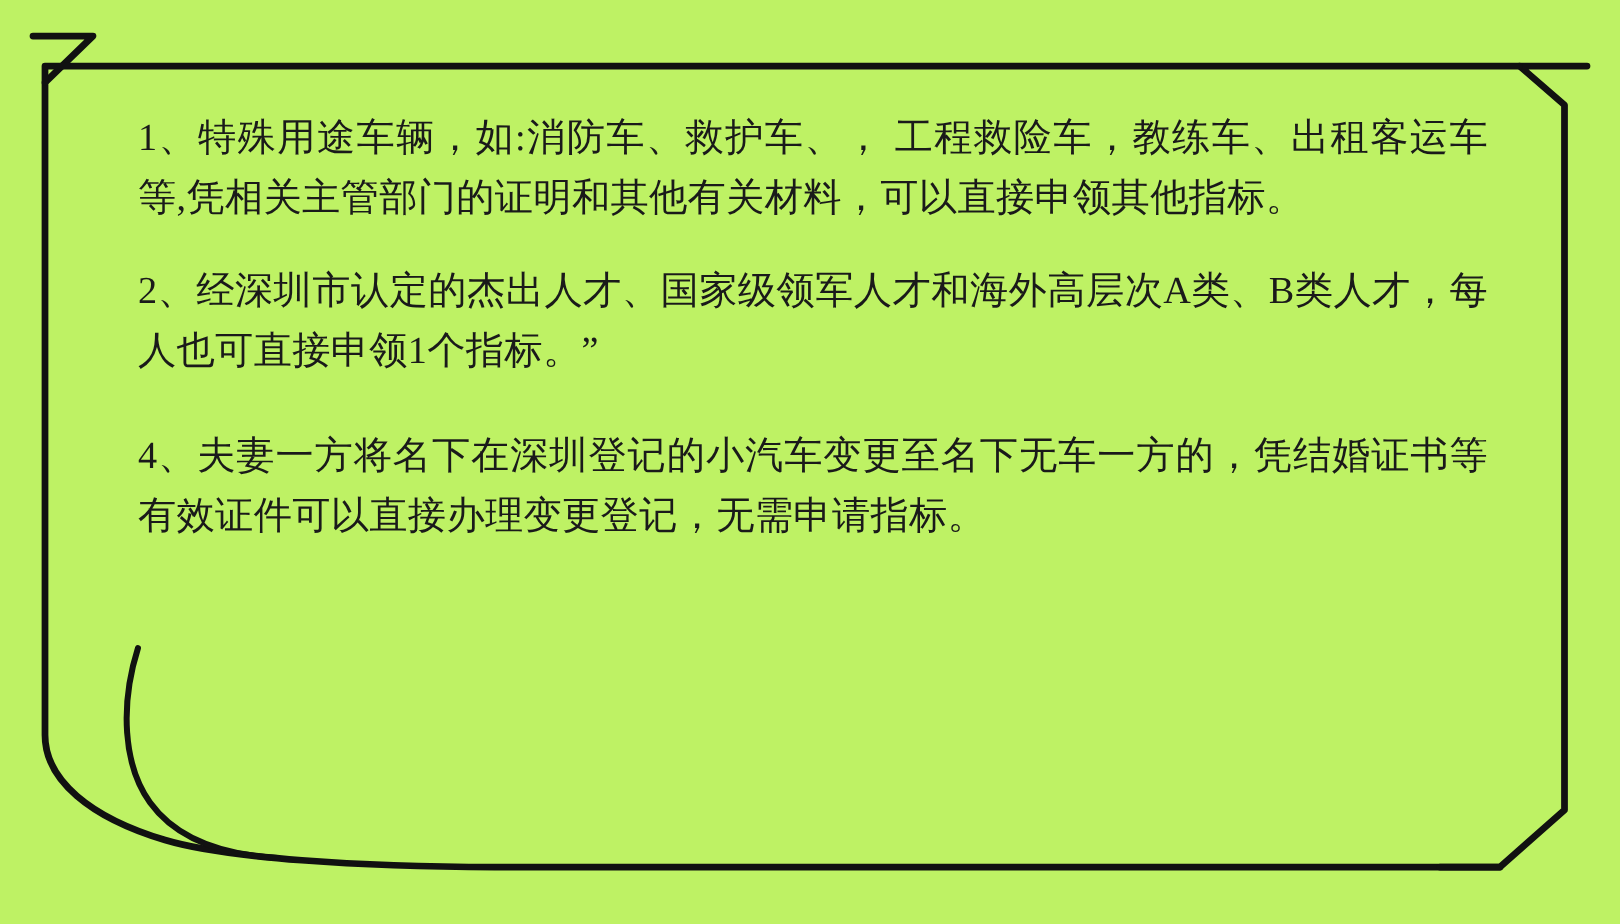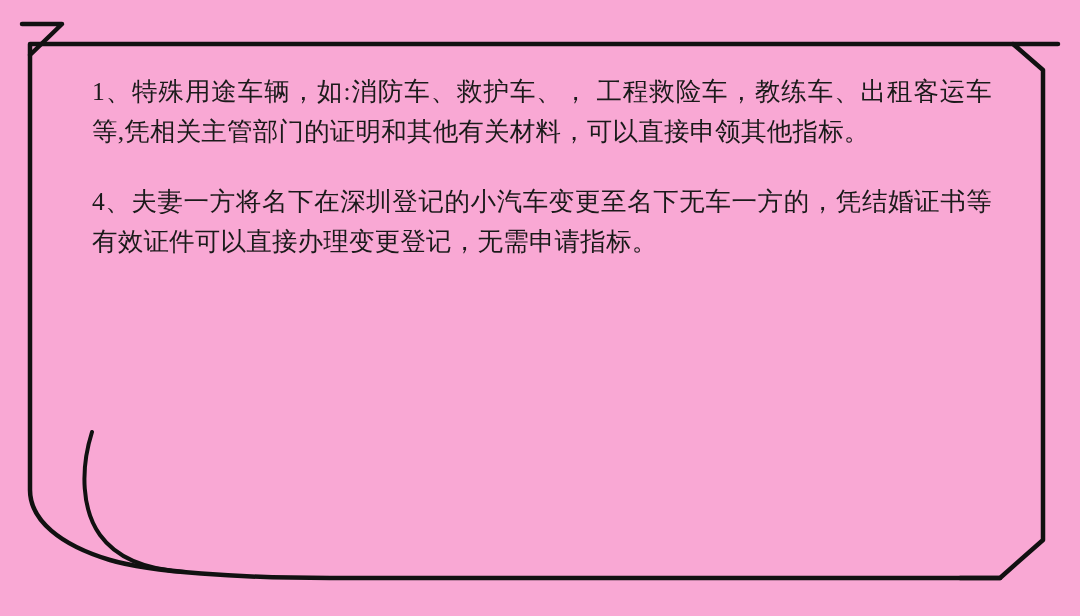--- a/index.html
+++ b/index.html
@@ -10,21 +10,21 @@
   body {
     width: 1080px;
     height: 616px;
     font-family: "Liberation Serif", "DejaVu Serif", serif;
     overflow: hidden;
   }
   #page {
     position: relative;
     width: 1080px;
     height: 616px;
-    background: #f9a8d4;
+    background: #bef264;
   }
   
   #frame-svg {
     position: absolute;
     left: 0;
     top: 0;
     width: 1080px;
     height: 616px;
     pointer-events: none;
   }
@@ -76,16 +76,17 @@
 
     <path d="M 92 432
              C 80 470, 82 510, 100 535
              C 118 560, 150 570, 185 572" fill="none" stroke="#111111" stroke-width="4" stroke-linecap="round"></path>
 
     <path d="M 960 578 L 1000 578" fill="none" stroke="#111111" stroke-width="4.5" stroke-linecap="round"></path>
   </svg>
 
   <div id="content">
     <p class="para">1、特殊用途车辆，如:消防车、救护车、， 工程救险车，教练车、出租客运车等,凭相关主管部门的证明和其他有关材料，可以直接申领其他指标。</p>
+    <p class="para">2、经深圳市认定的杰出人才、国家级领军人才和海外高层次A类、B类人才，每人也可直接申领1个指标。”</p>
     <p class="para spacer-4"> 4、夫妻一方将名下在深圳登记的小汽车变更至名下无车一方的，凭结婚证书等有效证件可以直接办理变更登记，无需申请指标。</p>
   </div>
 
 </div>
 
 </body></html>

